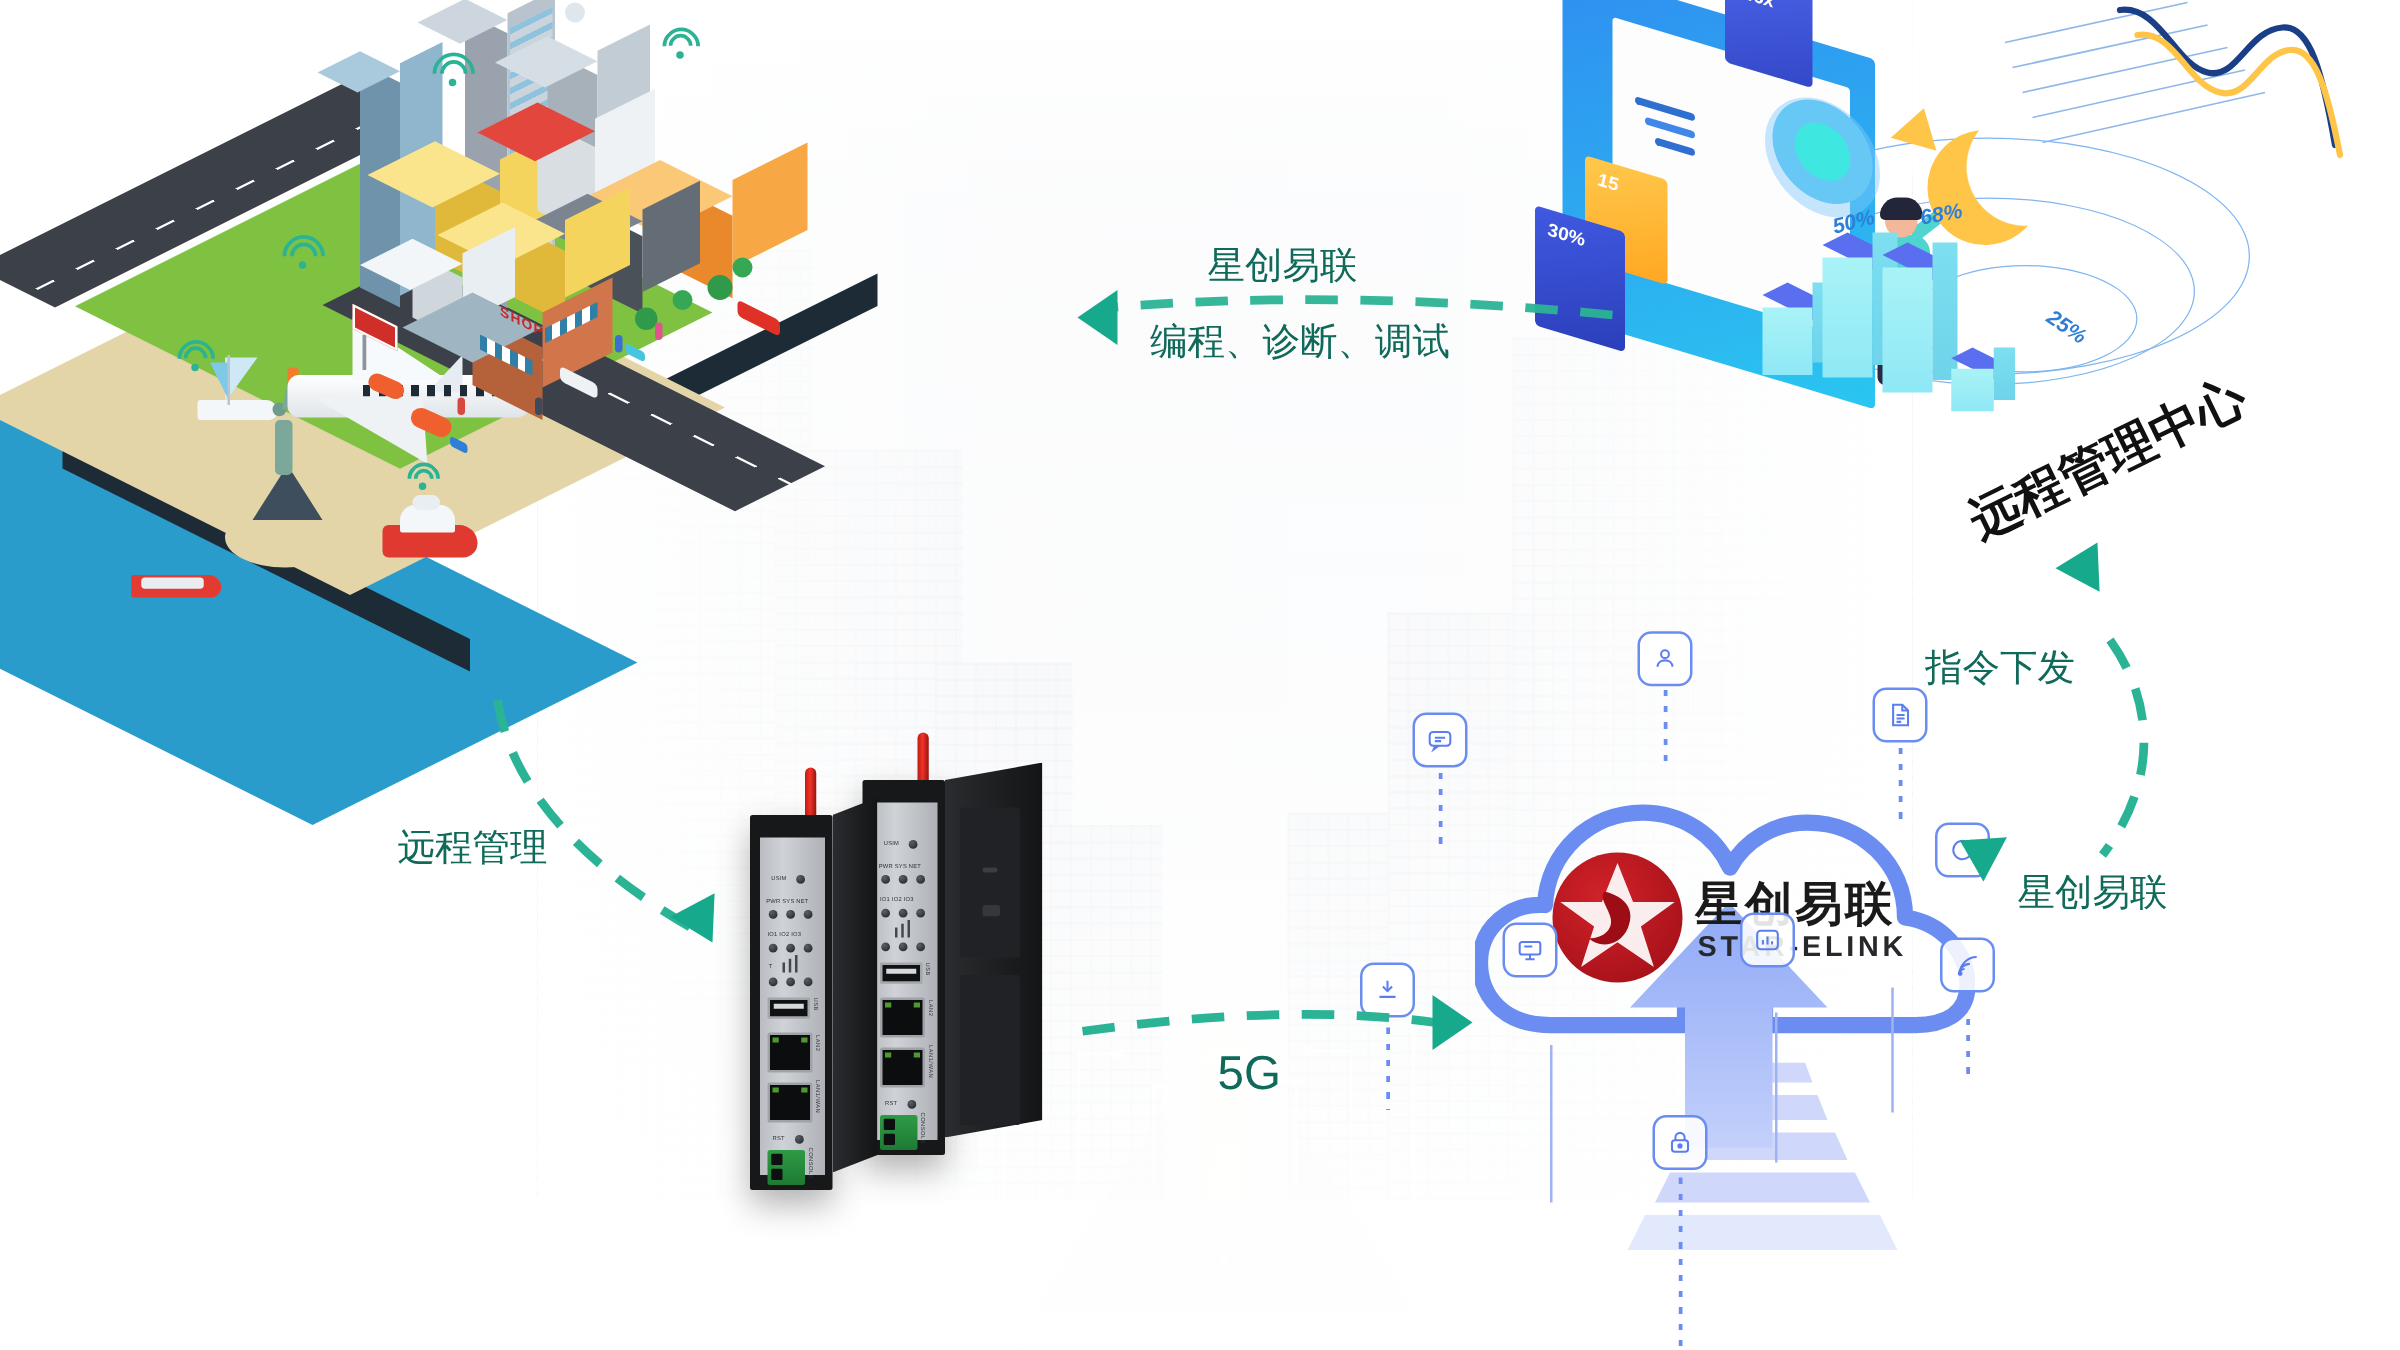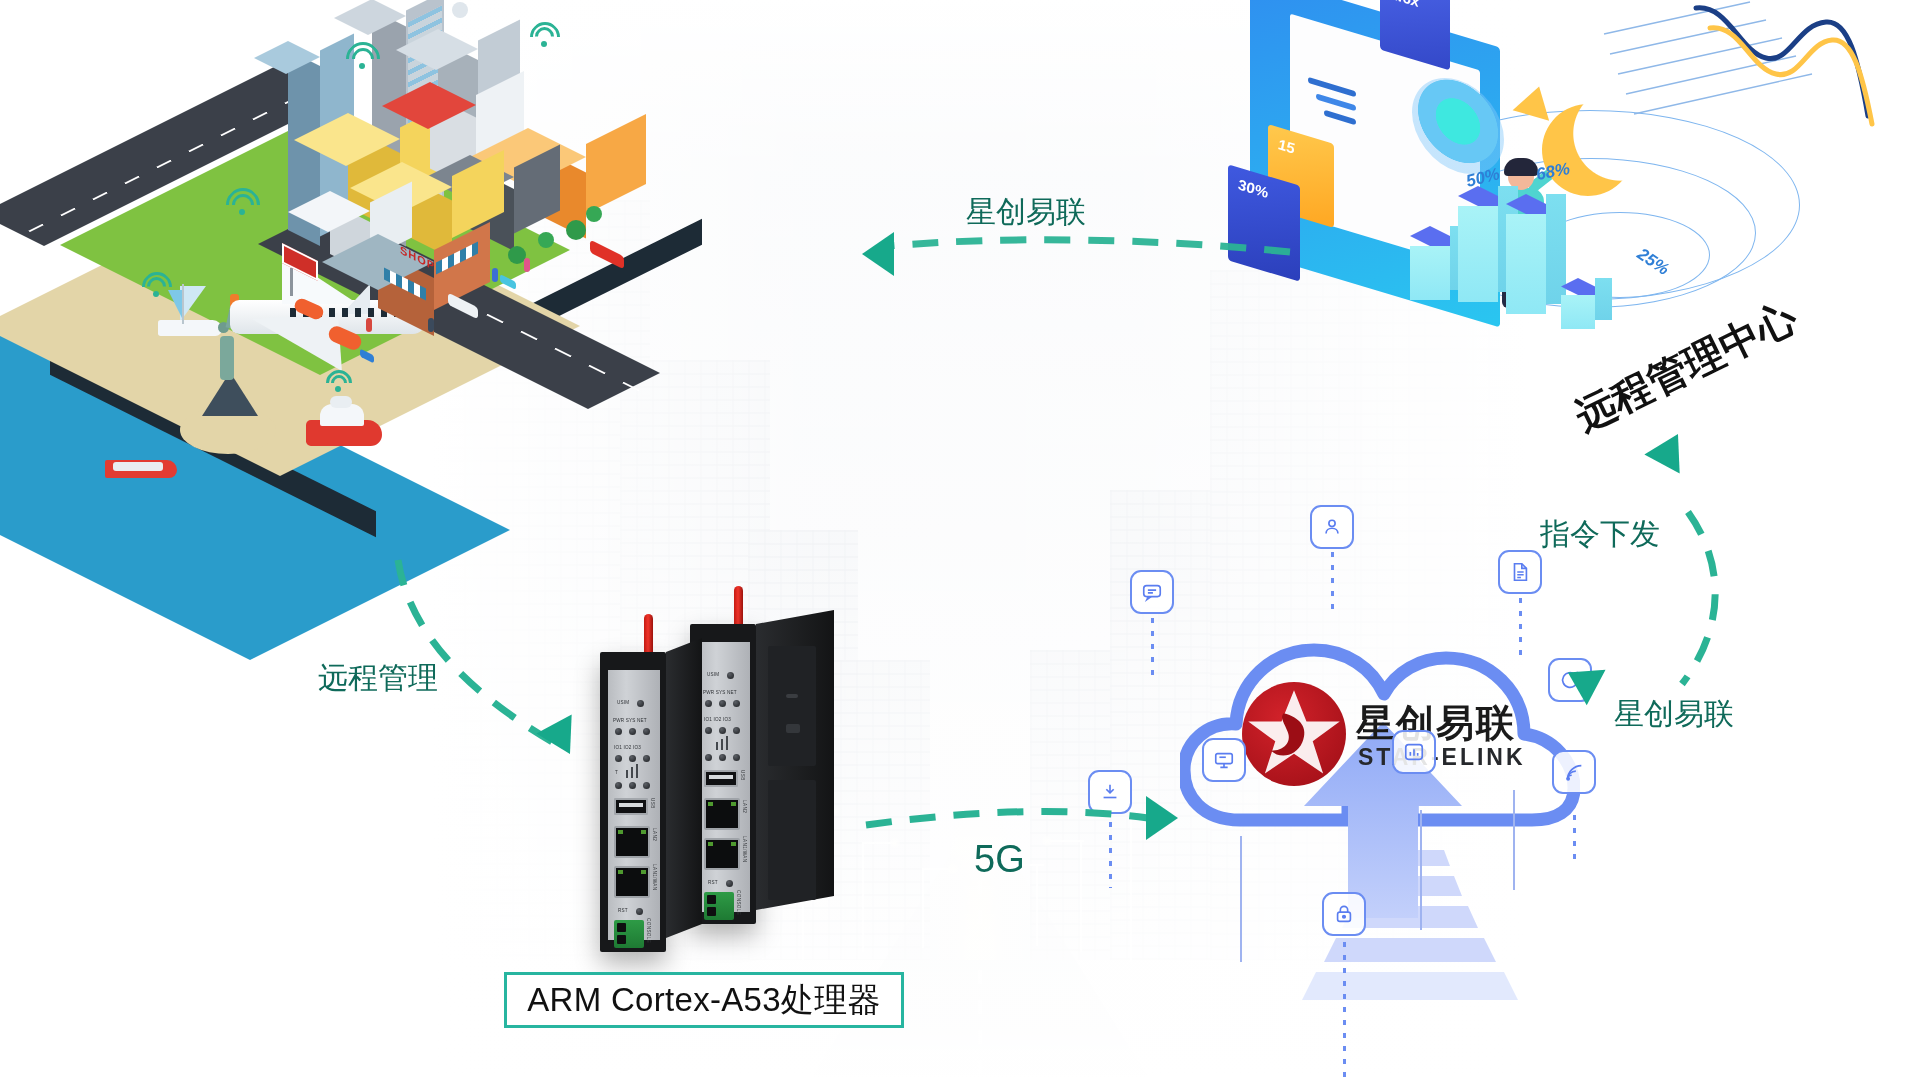--- a/index.html
+++ b/index.html
@@ -646,28 +646,26 @@
     <path d="M1604,498 C1644,452 1664,436 1682,452" stroke="#2bb395" stroke-width="7" fill="none" stroke-dasharray="26 18" opacity="0"></path>
   </svg>
 
   <div class="tri" style="left:862px;top:232px;border-top:22px solid transparent;border-bottom:22px solid transparent;border-right:32px solid #17a98b;"></div>
   <div class="tri" style="left:542px;top:722px;border-left:20px solid transparent;border-right:20px solid transparent;border-top:34px solid #17a98b;transform:rotate(-28deg);"></div>
   <div class="tri" style="left:1146px;top:796px;border-top:22px solid transparent;border-bottom:22px solid transparent;border-left:32px solid #17a98b;"></div>
   <div class="tri" style="left:1650px;top:432px;border-left:20px solid transparent;border-right:20px solid transparent;border-bottom:34px solid #17a98b;transform:rotate(28deg);"></div>
   <div class="tri" style="left:1566px;top:660px;border-top:20px solid transparent;border-bottom:20px solid transparent;border-right:32px solid #17a98b;transform:rotate(28deg);"></div>
 
   <div class="lbl" style="left:966px;top:192px;">星创易联</div>
+  <div class="lbl" style="left:920px;top:253px;">编程、诊断、调试</div>
 
   <div class="lbl-center" style="left:1578px;top:392px;">远程管理中心</div>
 
   <div class="lbl" style="left:1540px;top:514px;">指令下发</div>
 
   <div class="lbl" style="left:1614px;top:694px;">星创易联</div>
 
   <div class="lbl" style="left:318px;top:658px;">远程管理</div>
 
   <div class="lbl-5g" style="left:974px;top:838px;">5G</div>
 
-  <div class="chipbox" style="left:504px;top:972px;width:400px;height:56px;">
-    <span>ARM Cortex-A53处理器</span>
-  </div>
 
 </div>
 
 </body></html>

